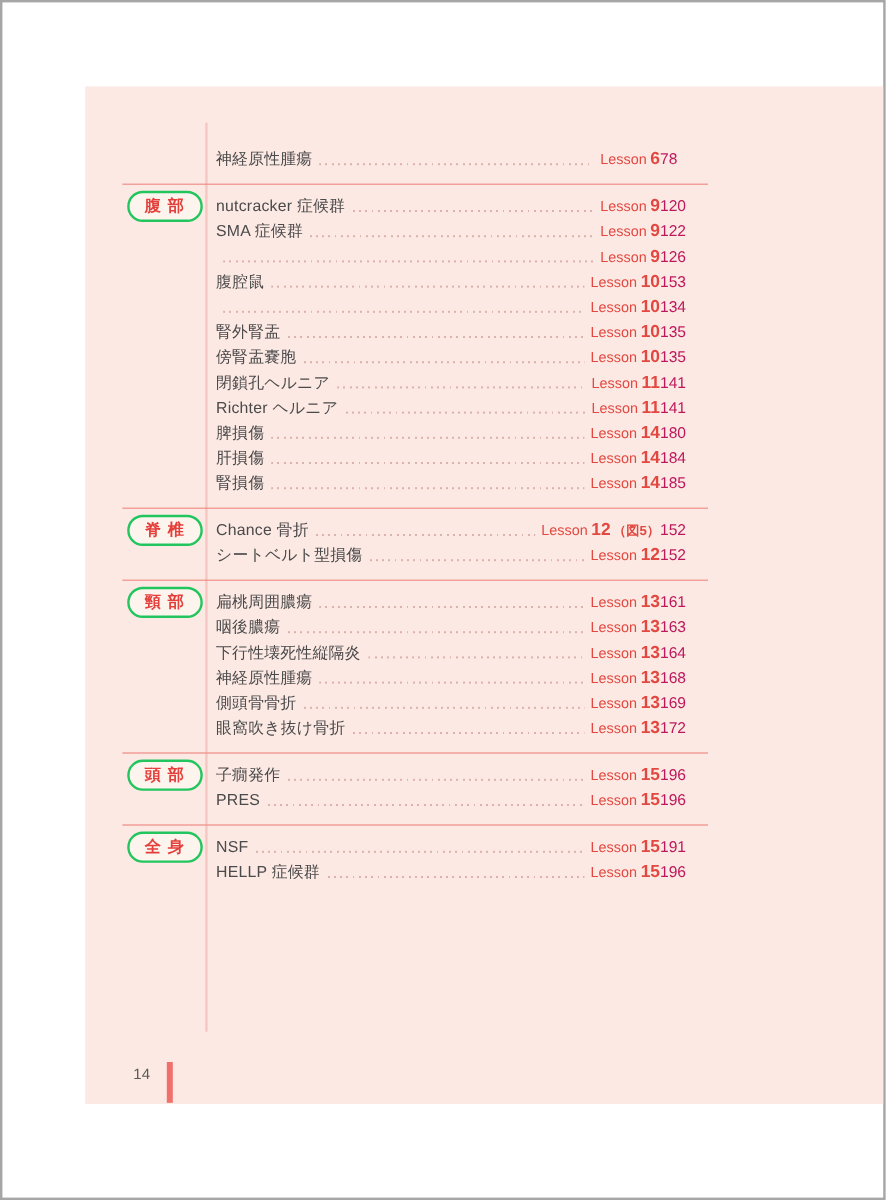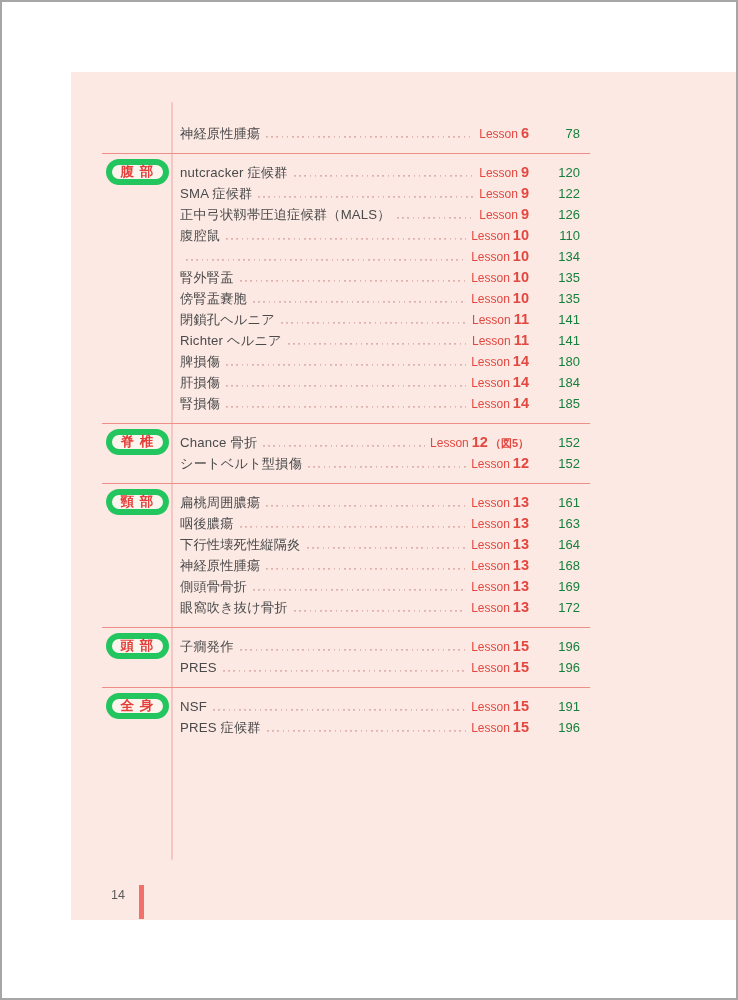--- a/index.html
+++ b/index.html
@@ -14,37 +14,37 @@
   }
   .vline{
     position:absolute;left:100px;top:30px;width:2px;height:758px;
     background:#f6c7c2;border-radius:1px;
   }
   .toc{position:absolute;left:31px;top:0;width:488px;padding-top:50px;}
   .section{position:relative;}
   .section.bordered{border-top:1px solid #ee8e88;margin-top:10px;padding-top:7px;}
   .badge{
     position:absolute;left:4px;top:4.5px;width:63px;height:26px;box-sizing:border-box;
-    border:6px solid #22c55e;border-radius:14px;background:#fdf4ee;
+    border:2px solid #22c55e;border-radius:14px;background:#fdf4ee;
     color:#e43f3a;font-size:13.5px;font-weight:bold;letter-spacing:1px;
     display:flex;align-items:center;justify-content:center;white-space:pre;
   }
   .entries{margin-left:78px;padding-right:10px;}
   .row{display:flex;align-items:baseline;height:21px;line-height:21px;}
   .title{font-size:13.2px;color:#4a4a4a;white-space:nowrap;letter-spacing:0.2px;}
   .dots{
     flex:1;align-self:stretch;margin:0 5px 0 6px;min-width:4px;
     background-image:repeating-linear-gradient(to right,#dcb3ac 0 1.6px,transparent 1.6px 5.2px);
     background-size:100% 1.7px;background-repeat:no-repeat;background-position:0 13.5px;
   }
   .lesson{color:#e24840;white-space:nowrap;}
   .lword{font-size:12px;text-align:right;}
   .lnum{font-size:14.5px;font-weight:bold;margin-left:3px;}
   .lnote{font-size:11px;font-weight:bold;margin-left:2px;}
-  .pg{width:30px;text-align:right;font-size:13px;color:#15803d;flex:none;margin-left:21px;}
+  .pg{width:30px;font-size:13px;color:#be185d;flex:none;}
   .fnum{position:absolute;left:24px;top:816px;width:30px;text-align:right;font-size:12.5px;color:#5a5a5a;}
   .fbar{position:absolute;left:68px;top:813px;width:5px;height:34px;background:#f1706c;}
   .ftitle{position:absolute;left:81px;top:817px;font-size:11px;color:#6b6b6b;letter-spacing:0.5px;}
 </style>
 </head>
 <body>
 
 <div class="page">
   <div class="vline"></div>
   <div class="toc" id="toc">
@@ -67,30 +67,29 @@
             <span class="lesson"><span class="lword">Lesson</span><span class="lnum">9</span></span>
             <span class="pg">120</span>
           </div>
           <div class="row">
             <span class="title">SMA 症候群</span>
             <span class="dots"></span>
             <span class="lesson"><span class="lword">Lesson</span><span class="lnum">9</span></span>
             <span class="pg">122</span>
           </div>
           <div class="row">
-            <span class="title">正中弓状靱帯圧迫症候群（MALS）</span>
             <span class="dots"></span>
             <span class="lesson"><span class="lword">Lesson</span><span class="lnum">9</span></span>
             <span class="pg">126</span>
           </div>
           <div class="row">
             <span class="title">腹腔鼠</span>
             <span class="dots"></span>
             <span class="lesson"><span class="lword">Lesson</span><span class="lnum">10</span></span>
-            <span class="pg">110</span>
+            <span class="pg">153</span>
           </div>
           <div class="row">
             <span class="dots"></span>
             <span class="lesson"><span class="lword">Lesson</span><span class="lnum">10</span></span>
             <span class="pg">134</span>
           </div>
           <div class="row">
             <span class="title">腎外腎盂</span>
             <span class="dots"></span>
             <span class="lesson"><span class="lword">Lesson</span><span class="lnum">10</span></span>
@@ -212,21 +211,21 @@
       <div class="section bordered">
         <div class="badge">全 身</div>
         <div class="entries">
           <div class="row">
             <span class="title">NSF</span>
             <span class="dots"></span>
             <span class="lesson"><span class="lword">Lesson</span><span class="lnum">15</span></span>
             <span class="pg">191</span>
           </div>
           <div class="row">
-            <span class="title">PRES 症候群</span>
+            <span class="title">HELLP 症候群</span>
             <span class="dots"></span>
             <span class="lesson"><span class="lword">Lesson</span><span class="lnum">15</span></span>
             <span class="pg">196</span>
           </div>
         </div>
       </div>
     </div>
   <span class="fnum">14</span>
   <span class="fbar"></span>
 </div>

